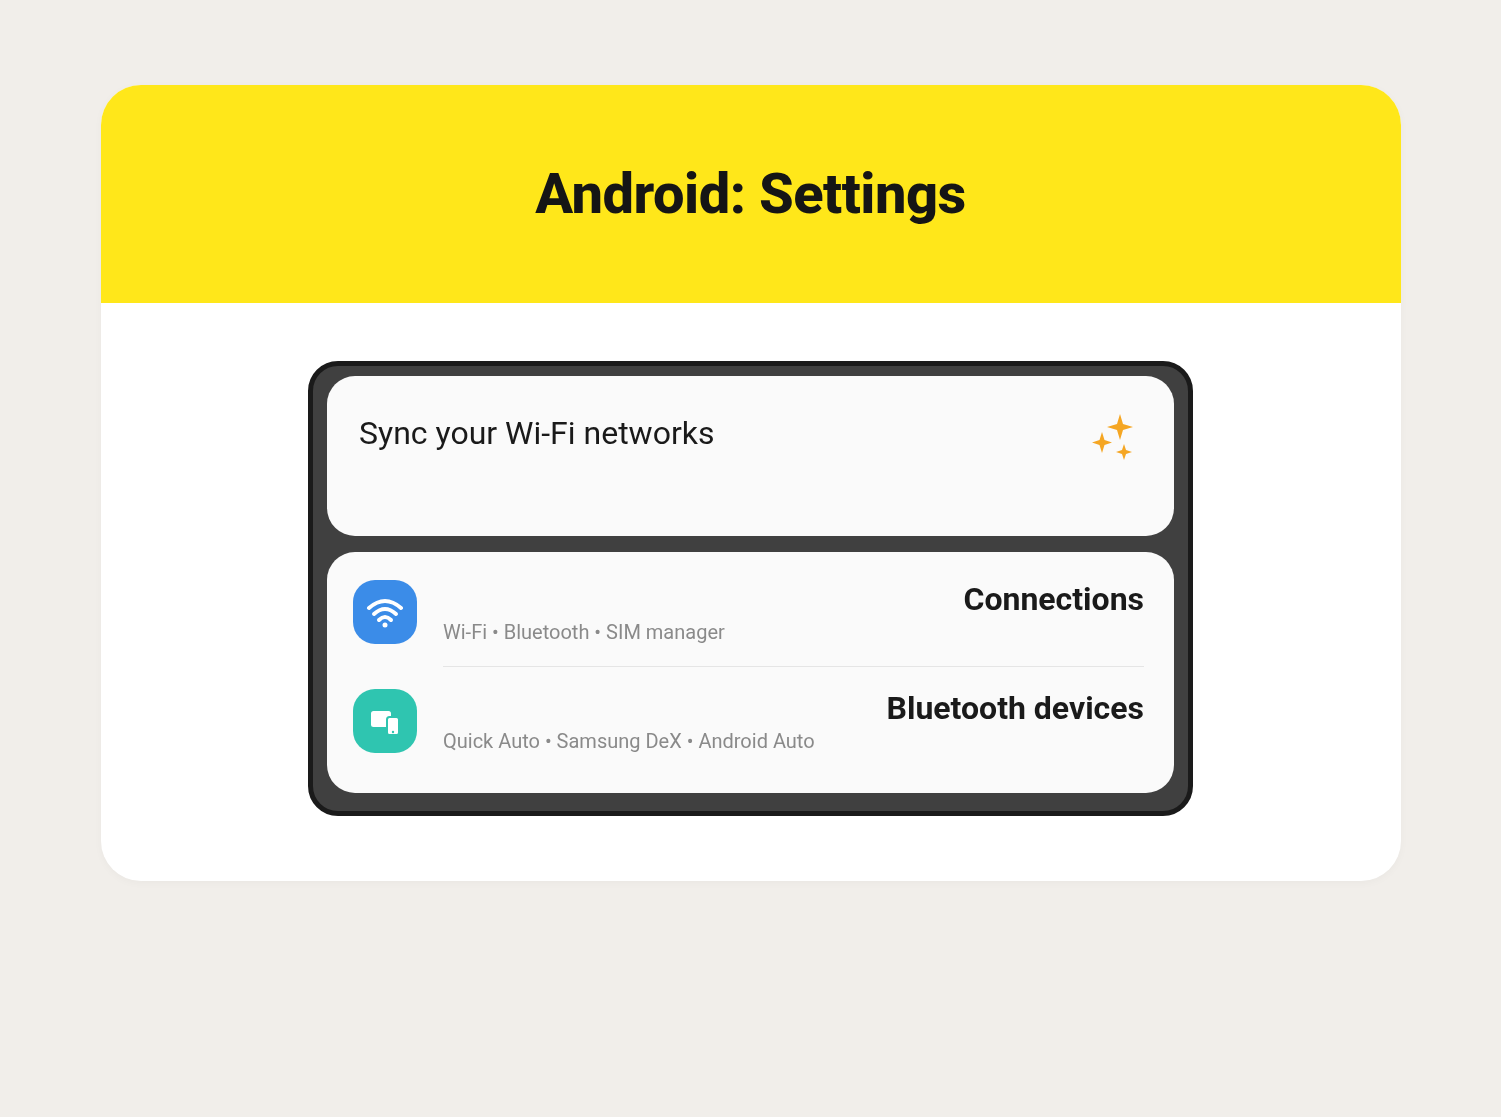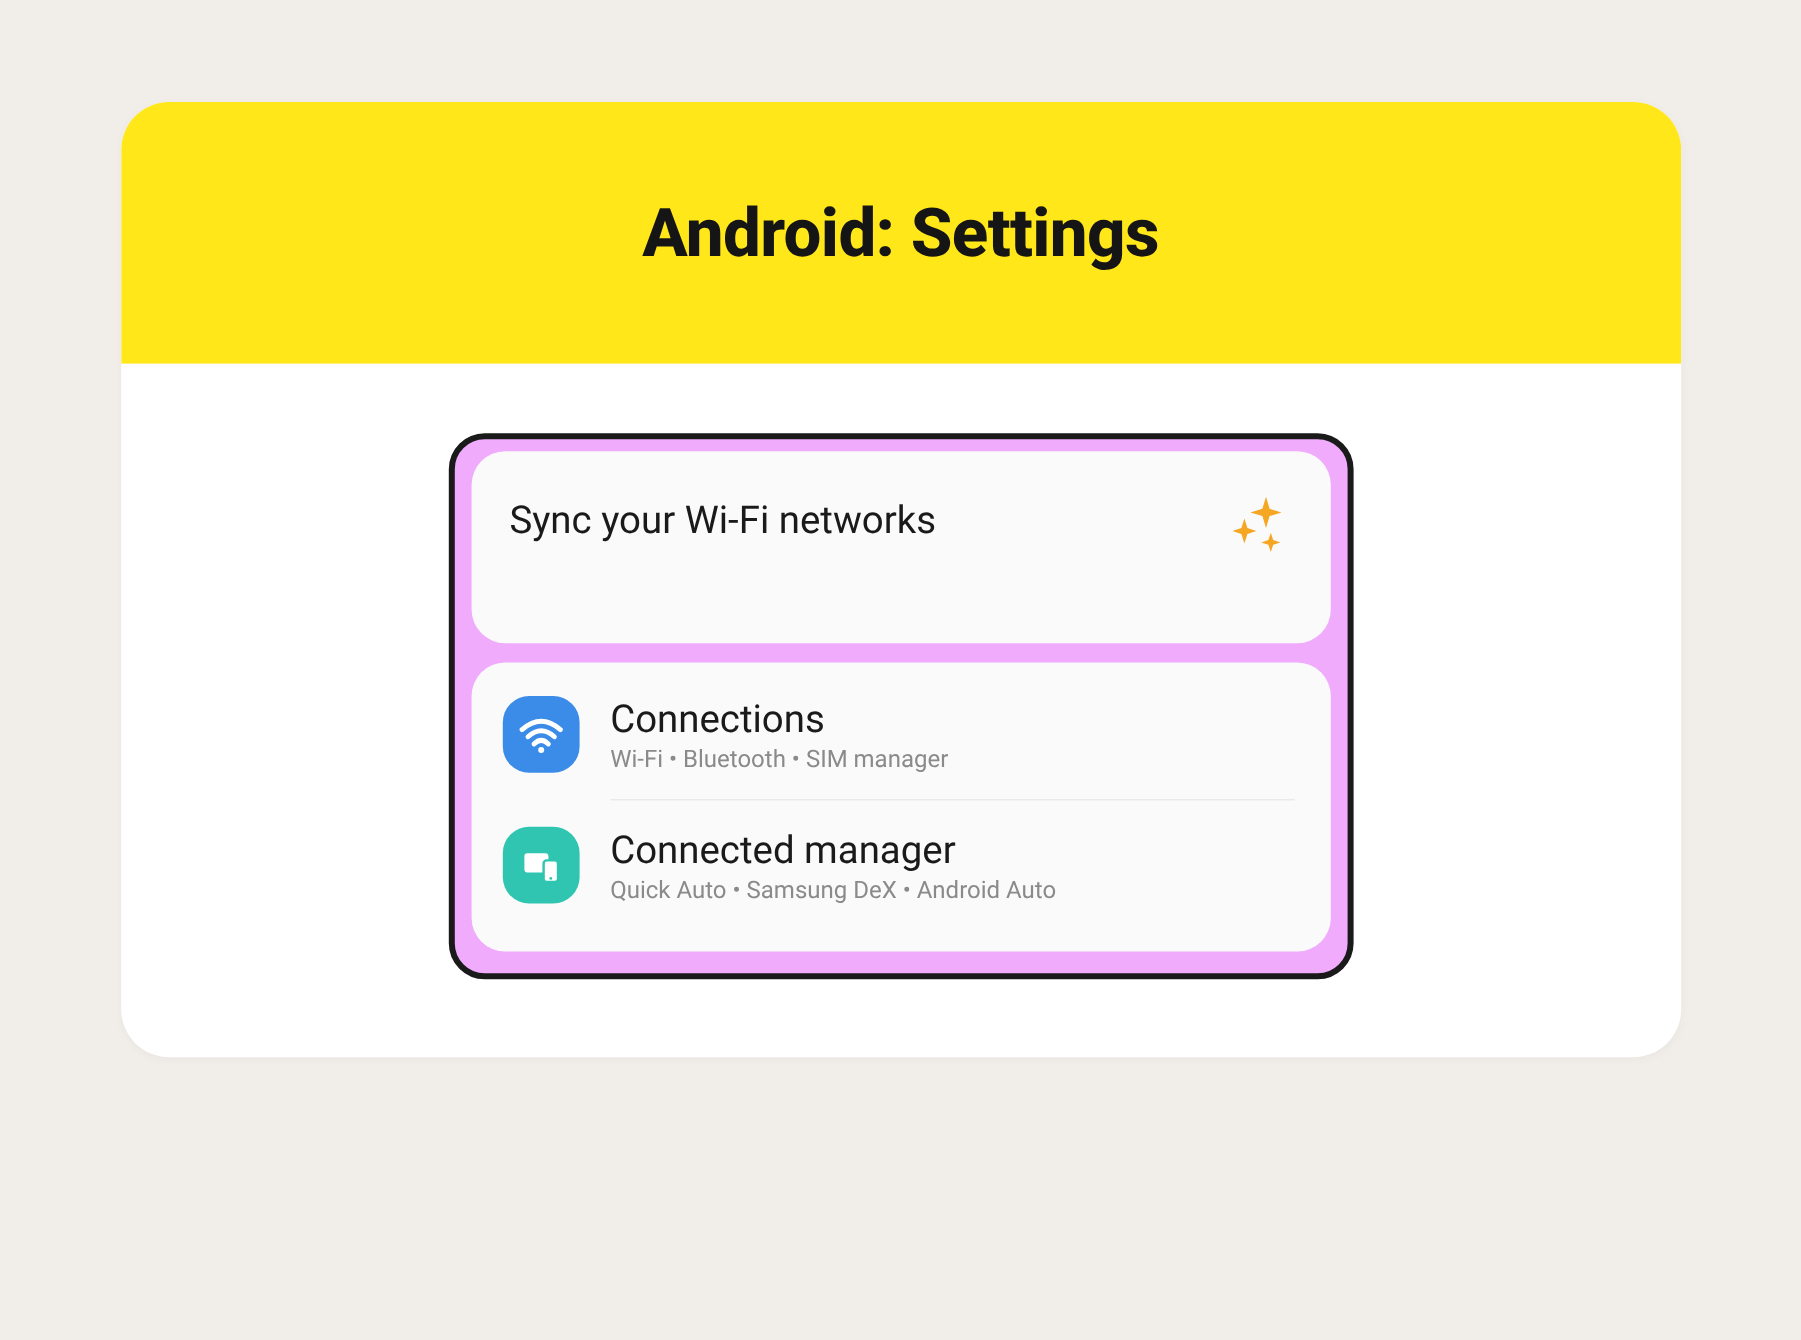--- a/index.html
+++ b/index.html
@@ -36,24 +36,24 @@
       font-weight: 800;
       color: #151515;
       letter-spacing: -0.5px;
     }
     .content-area {
       padding: 58px 0 65px 0;
       display: flex;
       justify-content: center;
     }
     .phone-frame {
-      width: 754px;
+      width: 885px;
       border: 5px solid #1a1a1a;
       border-radius: 30px;
-      background: #f0abfc;
+      background: #404040;
       padding: 10px 14px 18px 14px;
     }
     .promo-card {
       background: #fafafa;
       border-radius: 28px;
       padding: 34px 34px 70px 32px;
       display: flex;
       align-items: flex-start;
       justify-content: space-between;
       margin-bottom: 16px;
@@ -94,23 +94,24 @@
       background-color: #3b8ce8;
     }
     .icon-devices {
       background-color: #2fc5b0;
     }
     .row-text {
       flex: 1;
     }
     .row-title {
       font-size: 32px;
-      font-weight: 400;
+      font-weight: 700;
       color: #1a1a1a;
       margin-bottom: 2px;
+      text-align: right;
     }
     .row-subtitle {
       font-size: 20px;
       color: #8a8a8a;
       font-weight: 400;
     }
     .divider {
       height: 1px;
       background: #e5e5e5;
       margin: 0 30px 0 116px;
@@ -158,21 +159,21 @@
 
         <div class="settings-row">
           <div class="row-icon icon-devices">
             <svg viewBox="0 0 40 40" width="40" height="40">
               <rect x="6" y="10" width="20" height="16" rx="2.5" fill="#ffffff"></rect>
               <rect x="22" y="16" width="12" height="18" rx="2.5" fill="#ffffff" stroke="#2fc5b0" stroke-width="2"></rect>
               <circle cx="28" cy="31" r="1.2" fill="#2fc5b0"></circle>
             </svg>
           </div>
           <div class="row-text">
-            <div class="row-title">Connected manager</div>
+            <div class="row-title">Bluetooth devices</div>
             <div class="row-subtitle">Quick Auto  •  Samsung DeX  •  Android Auto</div>
           </div>
         </div>
 
       </div>
 
     </div>
   </div>
 </div>
 

